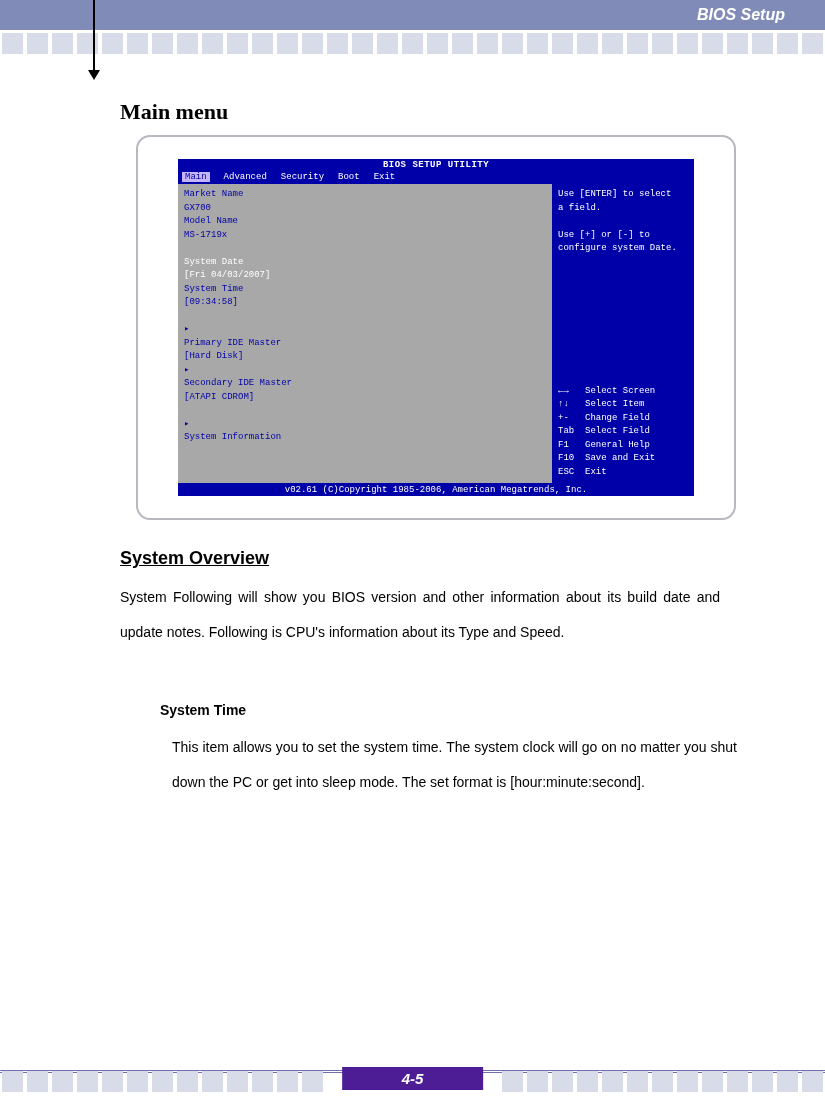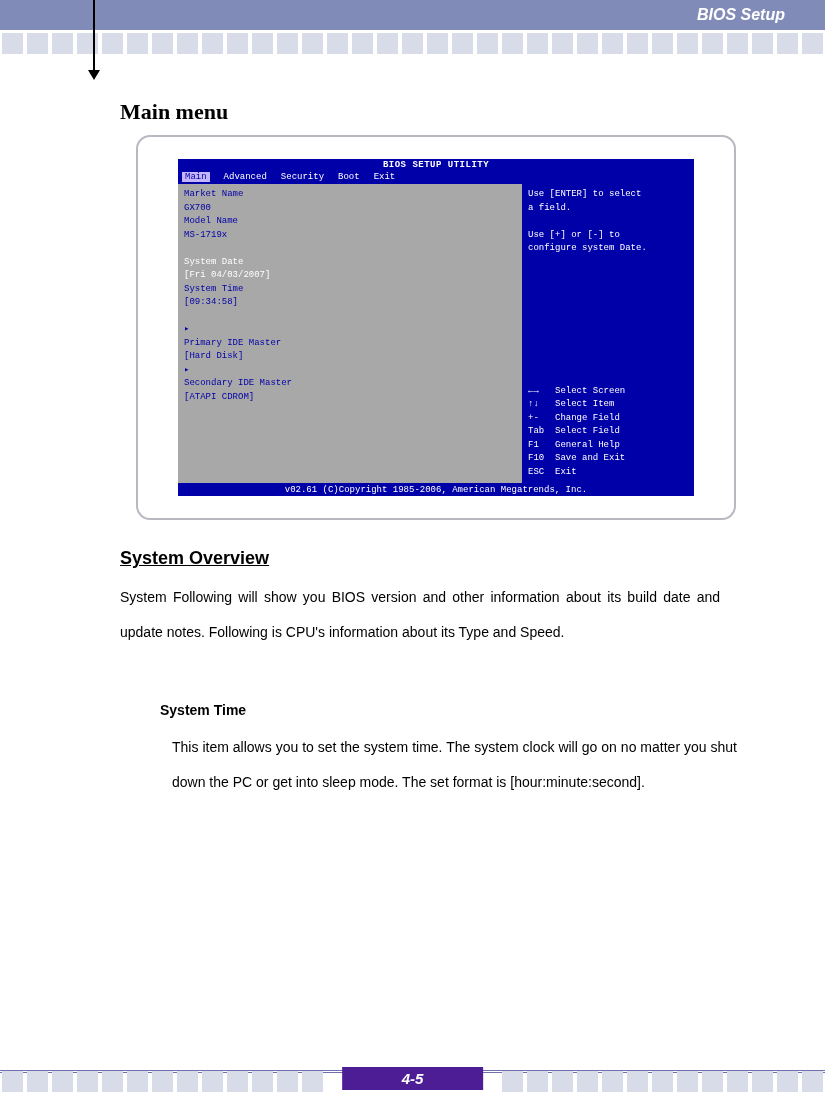--- a/index.html
+++ b/index.html
@@ -127,21 +127,21 @@
     border-bottom: 1px solid #0000a8;
   }
   .bios-left {
     flex: 1;
     background: #a8a8a8;
     color: #0000a8;
     padding: 4px 6px;
     line-height: 1.5;
   }
   .bios-right {
-    width: 172px;
+    width: 142px;
     background: #0000a8;
     color: #fff;
     padding: 4px 6px;
     line-height: 1.5;
     display: flex;
     flex-direction: column;
     justify-content: space-between;
   }
   .bios-row { display: flex; flex-direction: column; }
   .bios-lbl { width: 130px; }
@@ -309,20 +309,23 @@
         <div class="bios-row">&nbsp;</div>
         <div class="bios-row arrow-item">
           <span class="bios-lbl" style="width:122px">Primary IDE Master</span>
           <span class="bios-val">[Hard Disk]</span>
         </div>
         <div class="bios-row arrow-item">
           <span class="bios-lbl" style="width:122px">Secondary IDE Master</span>
           <span class="bios-val">[ATAPI CDROM]</span>
         </div>
         <div class="bios-row">&nbsp;</div>
+        <div class="bios-row arrow-item">
+          <span>System Information</span>
+        </div>
       </div>
       <div class="bios-right">
         <div>
           <div class="bl-row">Use [ENTER] to select</div>
           <div class="bl-row">a field.</div>
           <div class="bl-row">&nbsp;</div>
           <div class="bl-row">Use [+] or [-] to</div>
           <div class="bl-row">configure system Date.</div>
         </div>
         <div>

